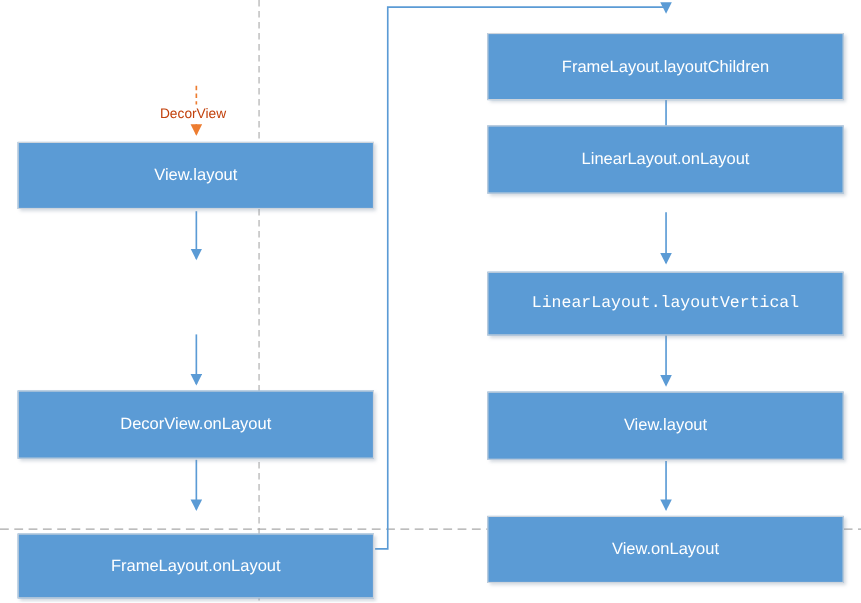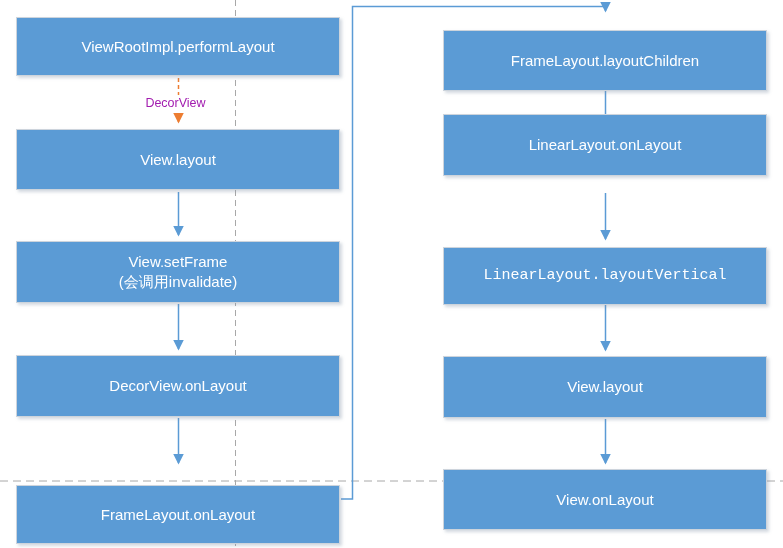--- a/index.html
+++ b/index.html
@@ -23,21 +23,21 @@
     align-items:center; justify-content:center;
     text-align:center;
     font-size:15px; line-height:20px;
   }
   .col-left  { left:16px; }
   .col-right { left:443px; }
   .edge-label {
     position:absolute;
     left:128px; top:95px; width:95px; height:17px;
     background:#ffffff;
-    color:#a21caf;
+    color:#c2410c;
     font-size:12.5px; line-height:17px;
     text-align:center;
   }
 </style>
 </head>
 <body>
 
 <div id="canvas">
 
   <svg id="wires" viewBox="0 0 783 548" xmlns="http://www.w3.org/2000/svg">
@@ -59,31 +59,23 @@
     <line x1="178.5" y1="192" x2="178.5" y2="235" stroke="#5B9BD5" stroke-width="1.5" marker-end="url(#arrowBlue)"></line>
     <line x1="178.5" y1="304" x2="178.5" y2="349" stroke="#5B9BD5" stroke-width="1.5" marker-end="url(#arrowBlue)"></line>
     <line x1="178.5" y1="418" x2="178.5" y2="463" stroke="#5B9BD5" stroke-width="1.5" marker-end="url(#arrowBlue)"></line>
 
     <line x1="605.5" y1="80" x2="605.5" y2="124" stroke="#5B9BD5" stroke-width="1.5" marker-end="url(#arrowBlue)"></line>
     <line x1="605.5" y1="193" x2="605.5" y2="239" stroke="#5B9BD5" stroke-width="1.5" marker-end="url(#arrowBlue)"></line>
     <line x1="605.5" y1="304" x2="605.5" y2="350" stroke="#5B9BD5" stroke-width="1.5" marker-end="url(#arrowBlue)"></line>
     <line x1="605.5" y1="419" x2="605.5" y2="463" stroke="#5B9BD5" stroke-width="1.5" marker-end="url(#arrowBlue)"></line>
   </svg>
 
-  <div class="node col-left" style="top:17px;  height:59px;">
-    <span>ViewRootImpl.performLayout</span>
-    <span></span>
-  </div>
   <div class="node col-left" style="top:129px; height:61px;">
     <span>View.layout</span>
     <span></span>
-  </div>
-  <div class="node col-left" style="top:241px; height:62px;">
-    <span>View.setFrame</span>
-    <span>(会调用invalidate)</span>
   </div>
   <div class="node col-left" style="top:355px; height:62px;">
     <span>DecorView.onLayout</span>
     <span></span>
   </div>
   <div class="node col-left" style="top:469px; height:59px;margin-top:16px;">
     <span>FrameLayout.onLayout</span>
     <span></span>
   </div>
 

